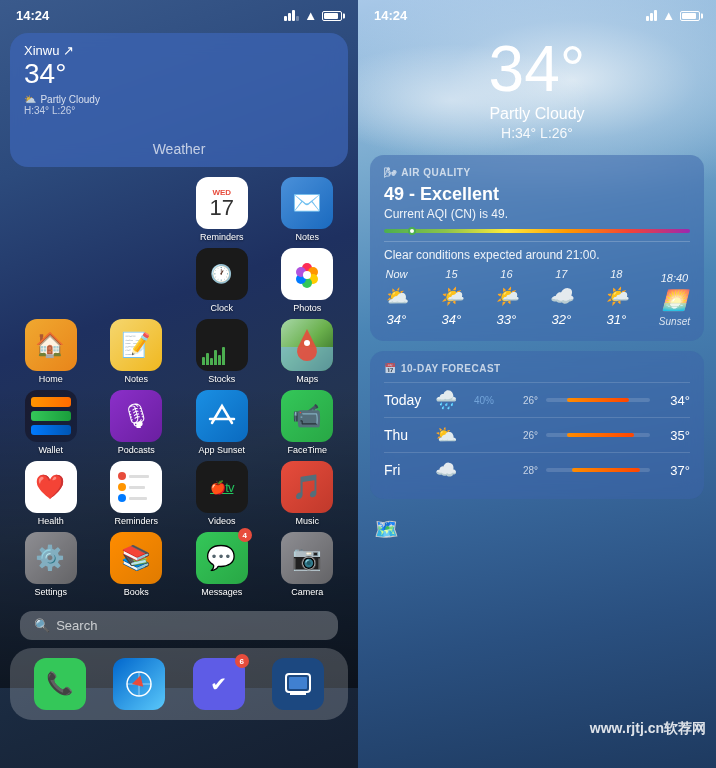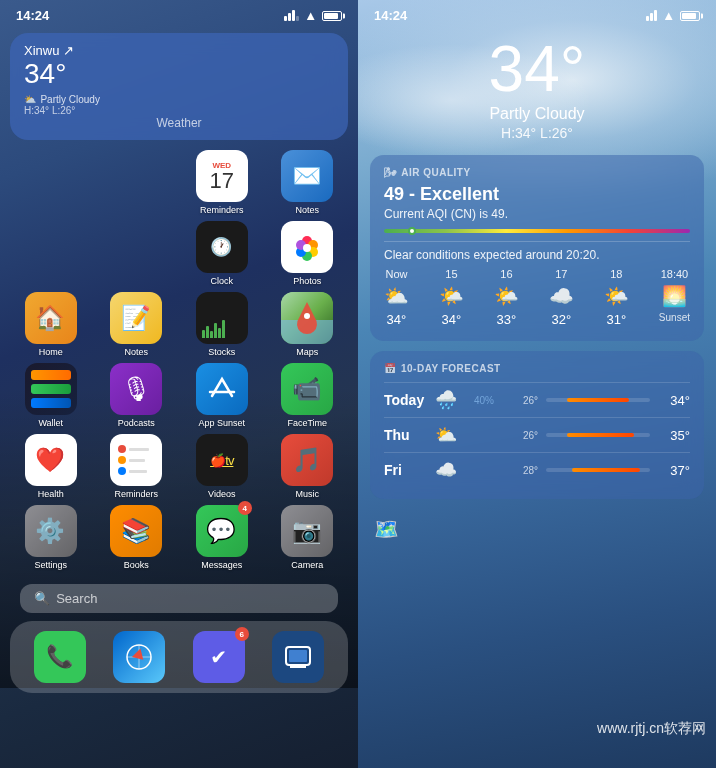--- a/index.html
+++ b/index.html
@@ -73,23 +73,23 @@
       font-weight: 300;
       line-height: 1;
     }
     .weather-widget-bottom {
       display: flex;
       justify-content: space-between;
       align-items: flex-end;
       margin-top: 6px;
     }
     .weather-widget-label {
-      font-size: 12px;
+      font-size: 14px;
       opacity: 0.7;
-      margin-top: 0;
+      margin-top: 25px;
       text-align: center;
     }
 
     
     .app-grid-section {
       position: relative;
       z-index: 10;
       padding: 4px 8px;
     }
 
@@ -311,23 +311,24 @@
     }
     .clear-note {
       font-size: 12px;
       opacity: 0.9;
     }
 
     
     .hourly-row {
       display: flex;
       justify-content: space-between;
-      align-items: flex-start;
+      align-items: flex-end;
       padding: 2px 0;
       margin-top: 4px;
+      font-style: italic;
     }
     .hourly-item {
       display: flex;
       flex-direction: column;
       align-items: center;
       gap: 4px;
       font-size: 11px;
     }
     .hourly-time { font-size: 11px; opacity: 0.9; }
     .hourly-icon { font-size: 20px; }
@@ -347,21 +348,21 @@
       gap: 4px;
     }
     .forecast-row {
       display: flex;
       align-items: center;
       padding: 6px 0;
       border-top: 1px solid rgba(255,255,255,0.15);
       font-size: 14px;
       gap: 8px;
     }
-    .forecast-day { width: 40px; font-weight: 700; }
+    .forecast-day { width: 40px; font-weight: 400; }
     .forecast-icon { font-size: 18px; width: 30px; text-align: center; }
     .forecast-pct { font-size: 10px; opacity: 0.7; color: #88bbee; width: 28px; text-align: center; }
     .forecast-bar-area {
       flex: 1;
       height: 4px;
       border-radius: 2px;
       position: relative;
       background: rgba(255,255,255,0.15);
     }
     .forecast-bar-fill {
@@ -384,21 +385,21 @@
     }
 
     
     .watermark {
       position: absolute;
       bottom: 30px;
       right: 10px;
       font-size: 14px;
       color: rgba(255,255,255,0.85);
       z-index: 20;
-      font-weight: 400;
+      font-weight: 700;
       margin-left: 33px;
     }
 
     
     .maps-icon {
       background: linear-gradient(135deg, #a8d8a8 0%, #6ab04c 40%, #4a8840 60%, #2a6020 80%);
       color: transparent;
       position: relative;
       overflow: hidden;
     }
@@ -625,21 +626,21 @@
           </div>
           <div style="display:flex; gap:3px; align-items:center;">
             <div style="width:8px; height:8px; border-radius:50%; background:#007aff;"></div>
             <div style="width:18px; height:3px; background:#ddd; border-radius:1px;"></div>
           </div>
         </div>
         <span class="app-icon-label">Reminders</span>
       </div>
       <div class="app-icon">
         <div class="app-icon-img app-appletv" style="font-size:13px; font-weight:300; letter-spacing:-1px;">
-          <span style="color:#fde047;text-decoration:underline;">🍎tv</span>
+          <span style="color:#22c55e;text-decoration:underline;">🍎tv</span>
         </div>
         <span class="app-icon-label">Videos</span>
       </div>
       <div class="app-icon">
         <div class="app-icon-img app-music">🎵</div>
         <span class="app-icon-label">Music</span>
       </div>
     </div>
 
     <div class="app-row">
@@ -738,21 +739,21 @@
       <div class="card-label">
         <span>🌬</span>
         <span>AIR QUALITY</span>
       </div>
       <div class="aqi-value">49 - Excellent</div>
       <div class="aqi-desc">Current AQI (CN) is 49.</div>
       <div class="aqi-bar">
         <div class="aqi-indicator"></div>
       </div>
       <div class="divider"></div>
-      <div class="clear-note">Clear conditions expected around 20:20.</div>
+      <div class="clear-note">Clear conditions expected around 21:00.</div>
 
       <div class="hourly-row">
         <div class="hourly-item">
           <span class="hourly-time">Now</span>
           <span class="hourly-icon">⛅</span>
           <span class="hourly-temp">34°</span>
         </div>
         <div class="hourly-item">
           <span class="hourly-time">15</span>
           <span class="hourly-icon">🌤️</span>

